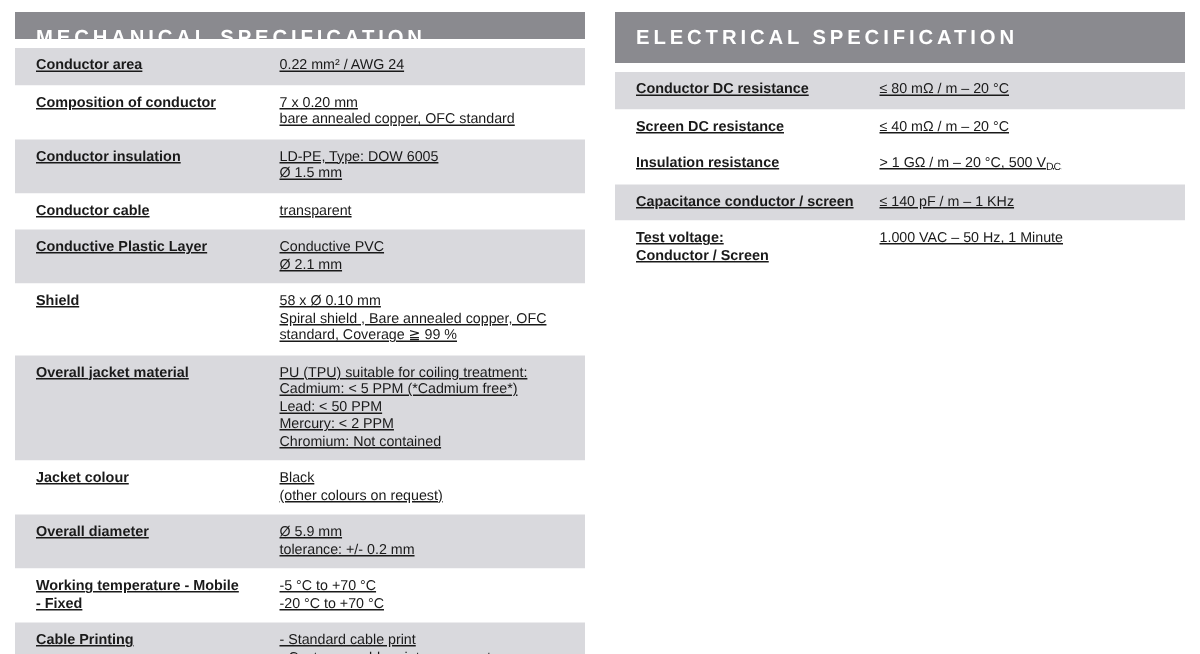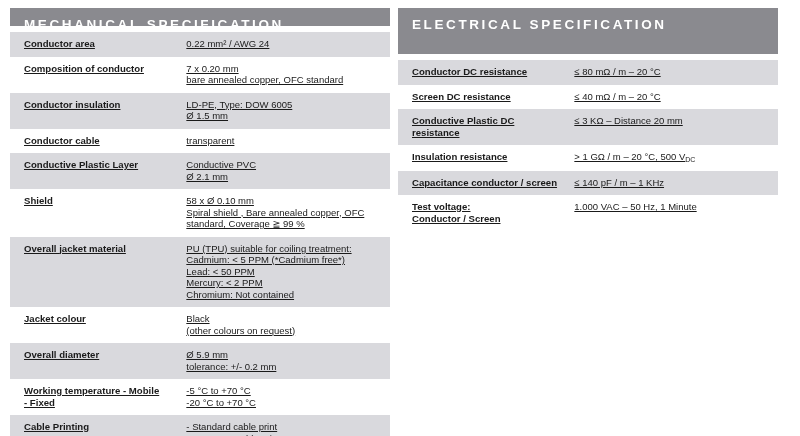--- a/index.html
+++ b/index.html
@@ -14,38 +14,38 @@
     color: #1a1a1a;
     overflow: hidden;
   }
   .page {
     position: relative;
     width: 800px;
     height: 436px;
     box-sizing: border-box;
     padding: 8px 10px 0 10px;
     display: flex;
-    gap: 8px;
+    gap: 20px;
   }
   .col {
     display: flex;
     flex-direction: column;
   }
   .col-left { width: 380px; }
   .col-right { width: 380px; }
 
   .section-header {
     background: #8a8a8f;
     color: #ffffff;
     font-size: 13.5px;
     font-weight: bold;
     letter-spacing: 2.6px;
     padding: 9px 12px 9px 14px;
     box-sizing: border-box;
-    height: 46px;
+    height: 34px;
     line-height: 16px;
     white-space: nowrap;
     overflow: hidden;
   }
 
   table.spec {
     width: 100%;
     border-collapse: collapse;
     table-layout: fixed;
     margin-top: 6px;
@@ -157,24 +157,20 @@
     <table class="spec">
       <tbody>
         <tr class="band-shaded">
           <td class="label">Conductor DC resistance</td>
           <td class="value">≤ 80 mΩ / m – 20 °C</td>
         </tr>
         <tr class="band-plain">
           <td class="label">Screen DC resistance</td>
           <td class="value">≤ 40 mΩ / m – 20 °C</td>
         </tr>
-        <tr class="band-shaded">
-          <td class="label">Conductive Plastic DC resistance</td>
-          <td class="value">≤ 3 KΩ – Distance 20 mm</td>
-        </tr>
         <tr class="band-plain">
           <td class="label">Insulation resistance</td>
           <td class="value"><span>&gt; 1 GΩ / m – 20 °C, 500 V</span><sub>DC</sub></td>
         </tr>
         <tr class="band-shaded">
           <td class="label">Capacitance conductor / screen</td>
           <td class="value">≤ 140 pF / m – 1 KHz</td>
         </tr>
         <tr class="band-plain">
           <td class="label">Test voltage:

